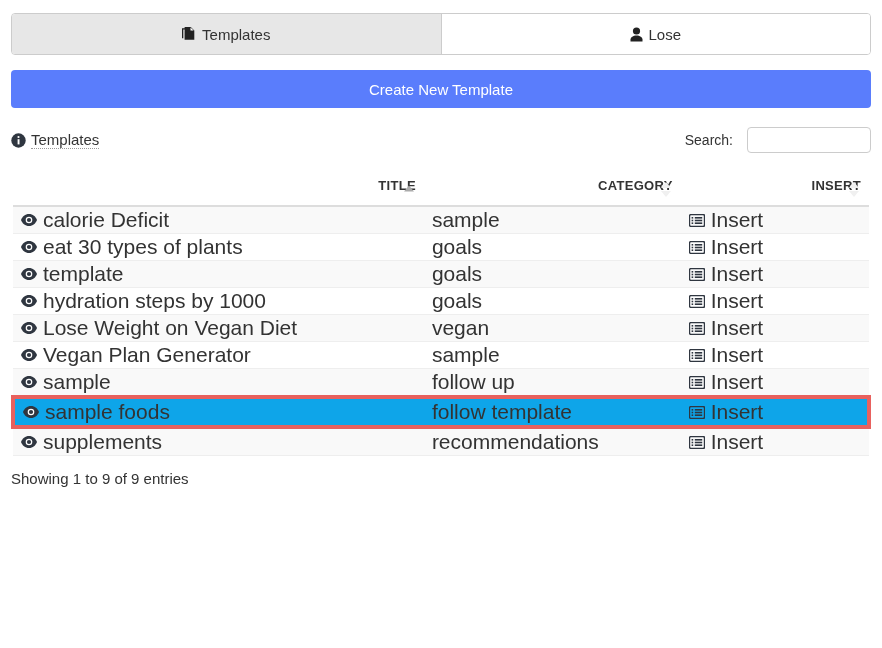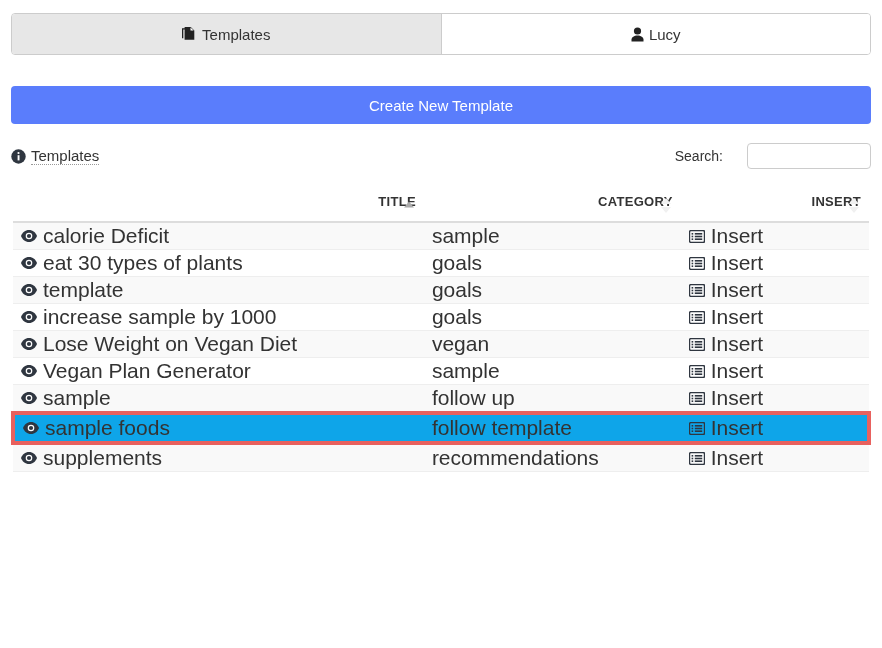--- a/index.html
+++ b/index.html
@@ -54,21 +54,21 @@
     display: inline-flex;
     align-items: center;
     margin-right: 5px;
   }
 
   
   .btn-primary {
     display: flex;
     align-items: center;
     justify-content: center;
-    margin-top: 31px;
+    margin-top: 15px;
     height: 38px;
     background: #5a7dfc;
     color: #ffffff;
     font-size: 15px;
     border: none;
     border-radius: 4px;
     width: 100%;
     cursor: pointer;
     font-family: "Liberation Sans", sans-serif;
   }
@@ -92,21 +92,21 @@
     margin-left: 5px;
     cursor: pointer;
   }
   .search-wrap {
     display: flex;
     align-items: center;
     font-size: 14px;
     color: #333333;
   }
   .search-wrap label {
-    margin-right: 24px;
+    margin-right: 14px;
   }
   .search-input {
     width: 110px;
     height: 24px;
     border: 1px solid #cccccc;
     border-radius: 4px;
     padding: 0 6px;
     font-size: 13px;
     font-family: "Liberation Sans", sans-serif;
     color: #333333;
@@ -240,21 +240,21 @@
       </span>
       <span>Templates</span>
     </div>
     <div class="tab">
       <span class="ticon">
         <svg width="13" height="15" viewBox="0 0 13 15" aria-hidden="true">
           <circle cx="6.5" cy="4" r="3.6" fill="#222222"></circle>
           <path fill="#222222" d="M6.5 8.4c3.3 0 6 1.9 6 4.2v1.8H.5v-1.8c0-2.3 2.7-4.2 6-4.2z"></path>
         </svg>
       </span>
-      <span>Lucy</span>
+      <span>Lose</span>
     </div>
   </div>
 
   <button class="btn-primary">Create New Template</button>
 
   <div class="panel-head">
     <div class="panel-title">
       <span>
         <svg width="15" height="15" viewBox="0 0 15 15" aria-hidden="true">
           <circle cx="7.5" cy="7.5" r="7.2" fill="#2f3640"></circle>
@@ -398,21 +398,21 @@
         <tr>
           <td>
             <span class="cellflex">
               <span class="gi">
                 <svg width="16" height="12" viewBox="0 0 16 12" aria-hidden="true">
                   <path fill="#2f3640" d="M8 0C4.2 0 1.2 2.6 0 6c1.2 3.4 4.2 6 8 6s6.8-2.6 8-6C14.8 2.6 11.8 0 8 0z"></path>
                   <circle cx="8" cy="6" r="3.3" fill="#ffffff"></circle>
                   <circle cx="8" cy="6" r="2.1" fill="#2f3640"></circle>
                 </svg>
               </span>
-              <span>increase sample by 1000</span>
+              <span>hydration steps by 1000</span>
             </span>
           </td>
           <td><span>goals</span></td>
           <td>
             <span class="cellflex">
               <span class="gi">
                 <svg width="16" height="13" viewBox="0 0 16 13" aria-hidden="true">
                   <rect x="0.5" y="0.5" width="15" height="12" rx="1.5" fill="none" stroke="#2f3640" stroke-width="1.4"></rect>
                   <rect x="2.6" y="3" width="1.6" height="1.6" fill="#2f3640"></rect>
                   <rect x="2.6" y="5.7" width="1.6" height="1.6" fill="#2f3640"></rect>
@@ -578,15 +578,16 @@
                 </svg>
               </span>
               <a class="insert-link">Insert</a>
             </span>
           </td>
         </tr>
       </tbody>
   </table>
 
   <div class="foot">
+    <div class="foot-info">Showing 1 to 9 of 9 entries</div>
   </div>
 
 </div>
 
 </body></html>

